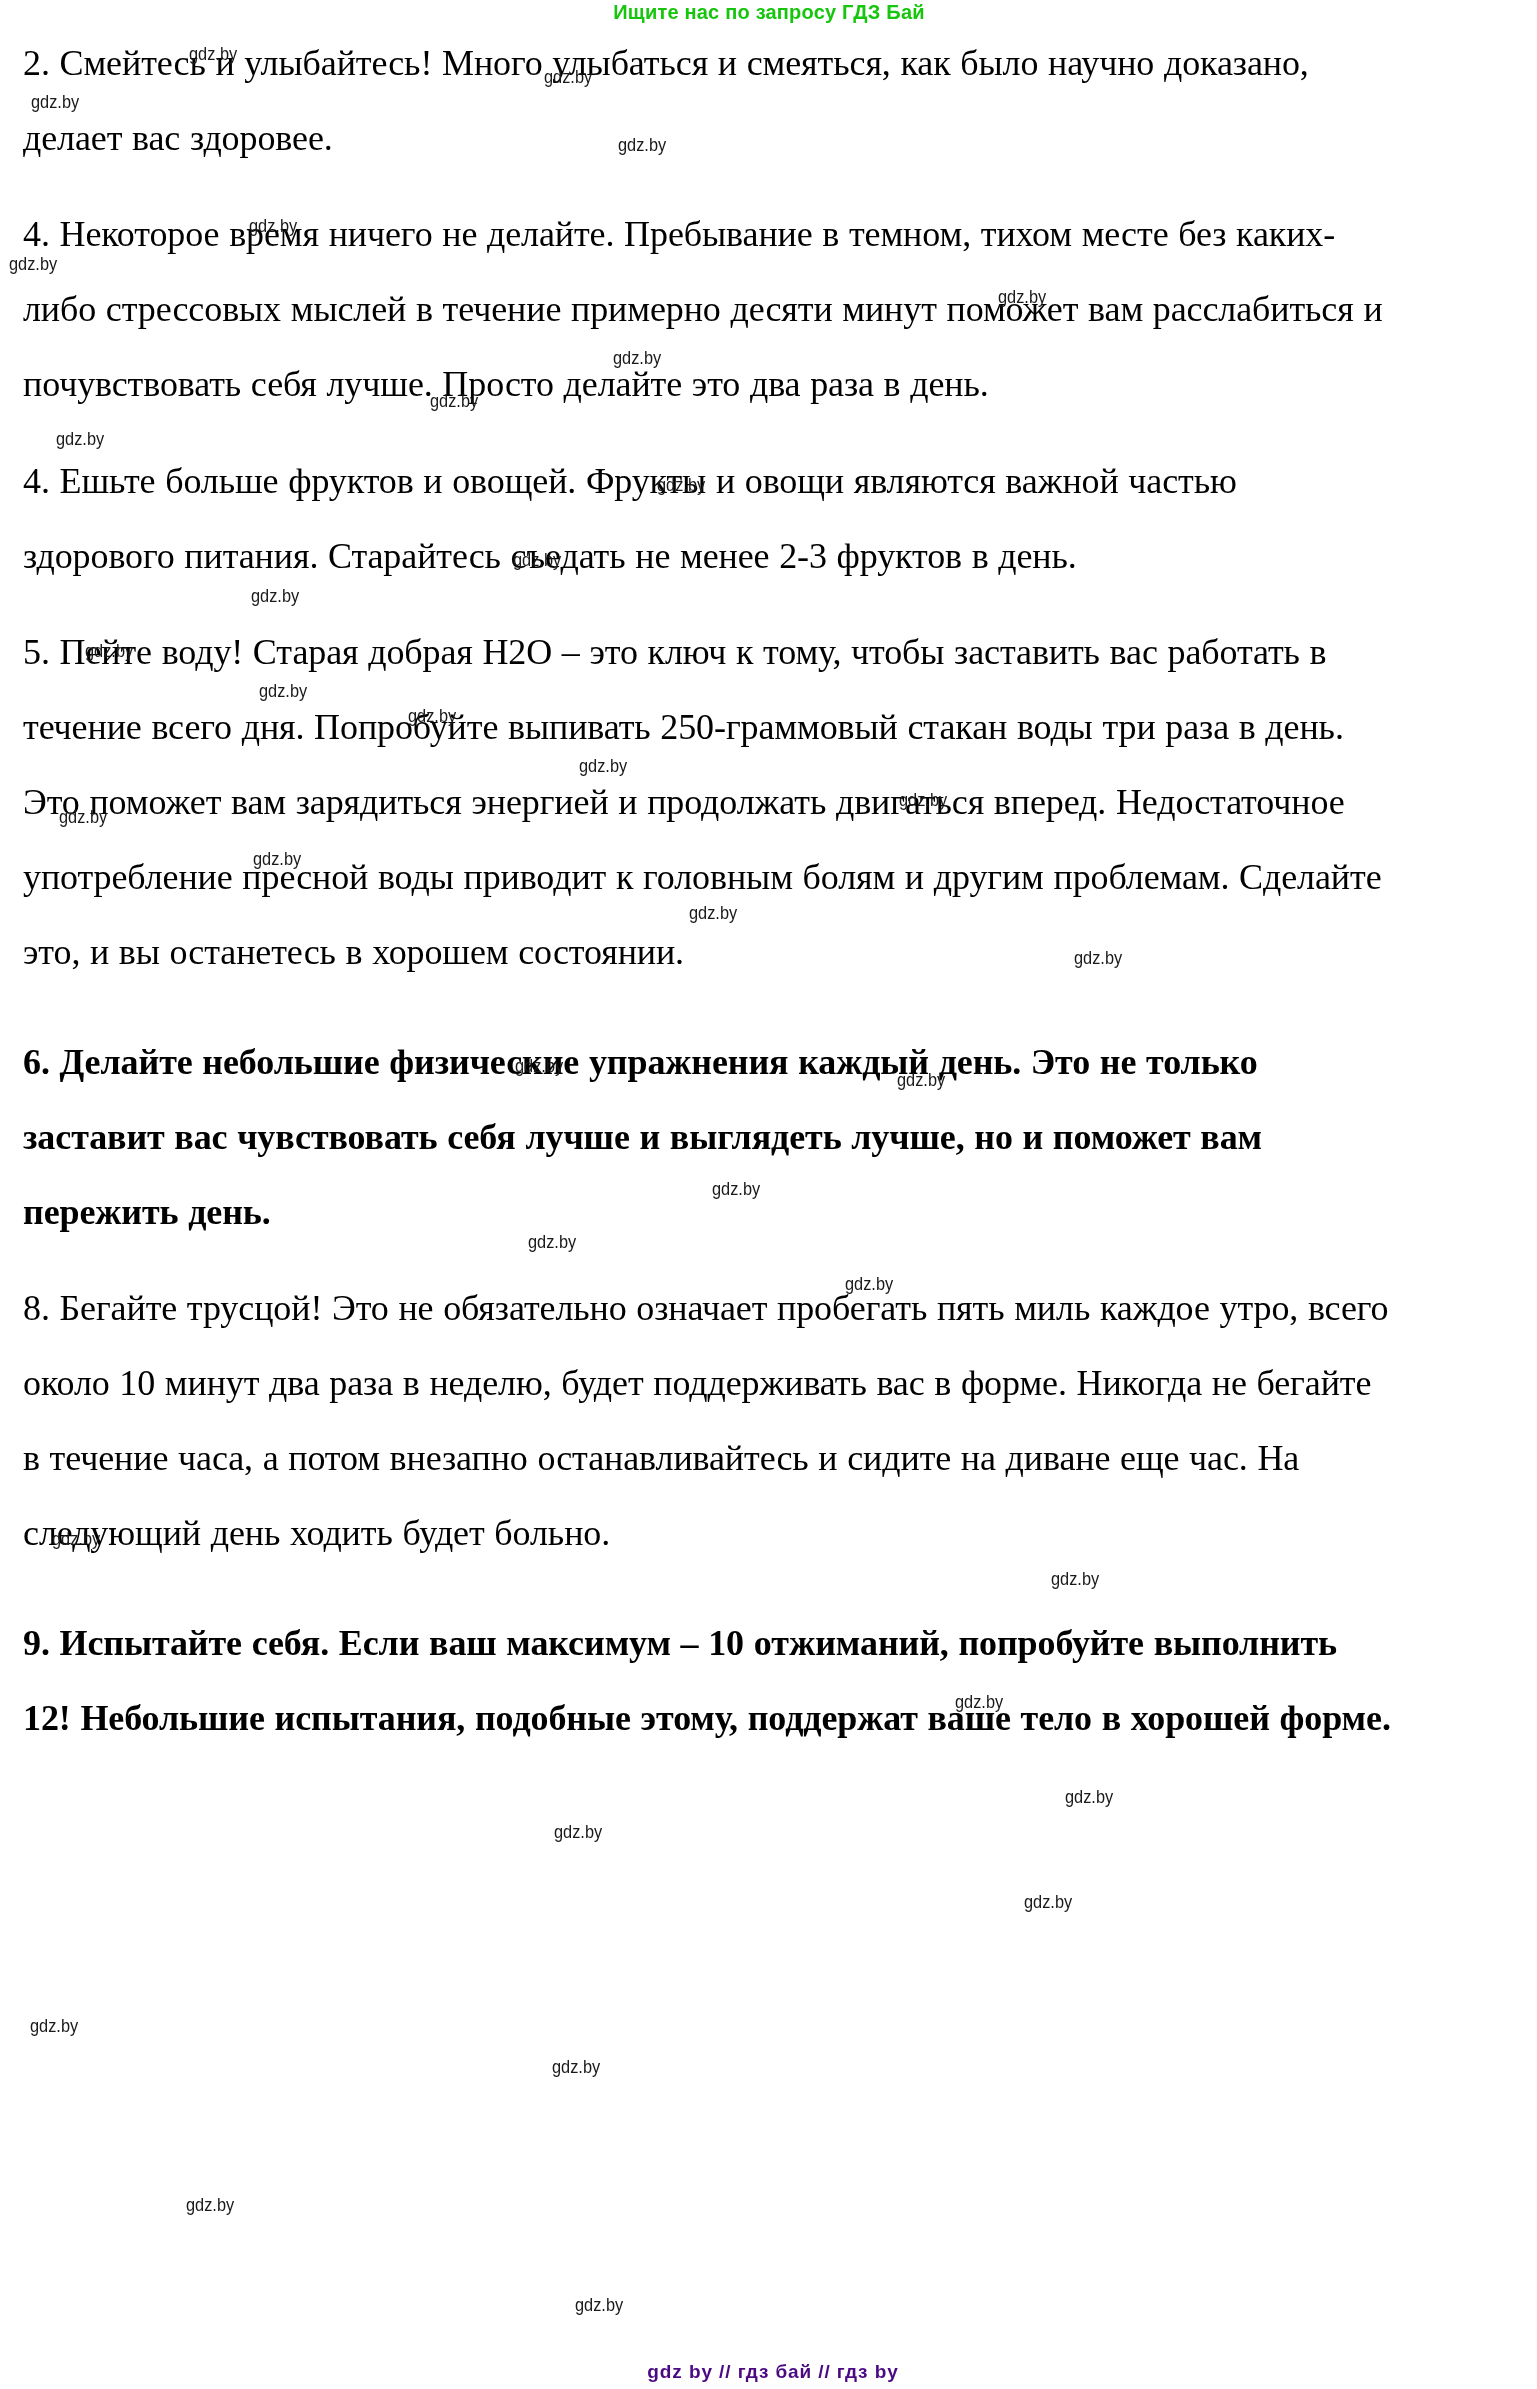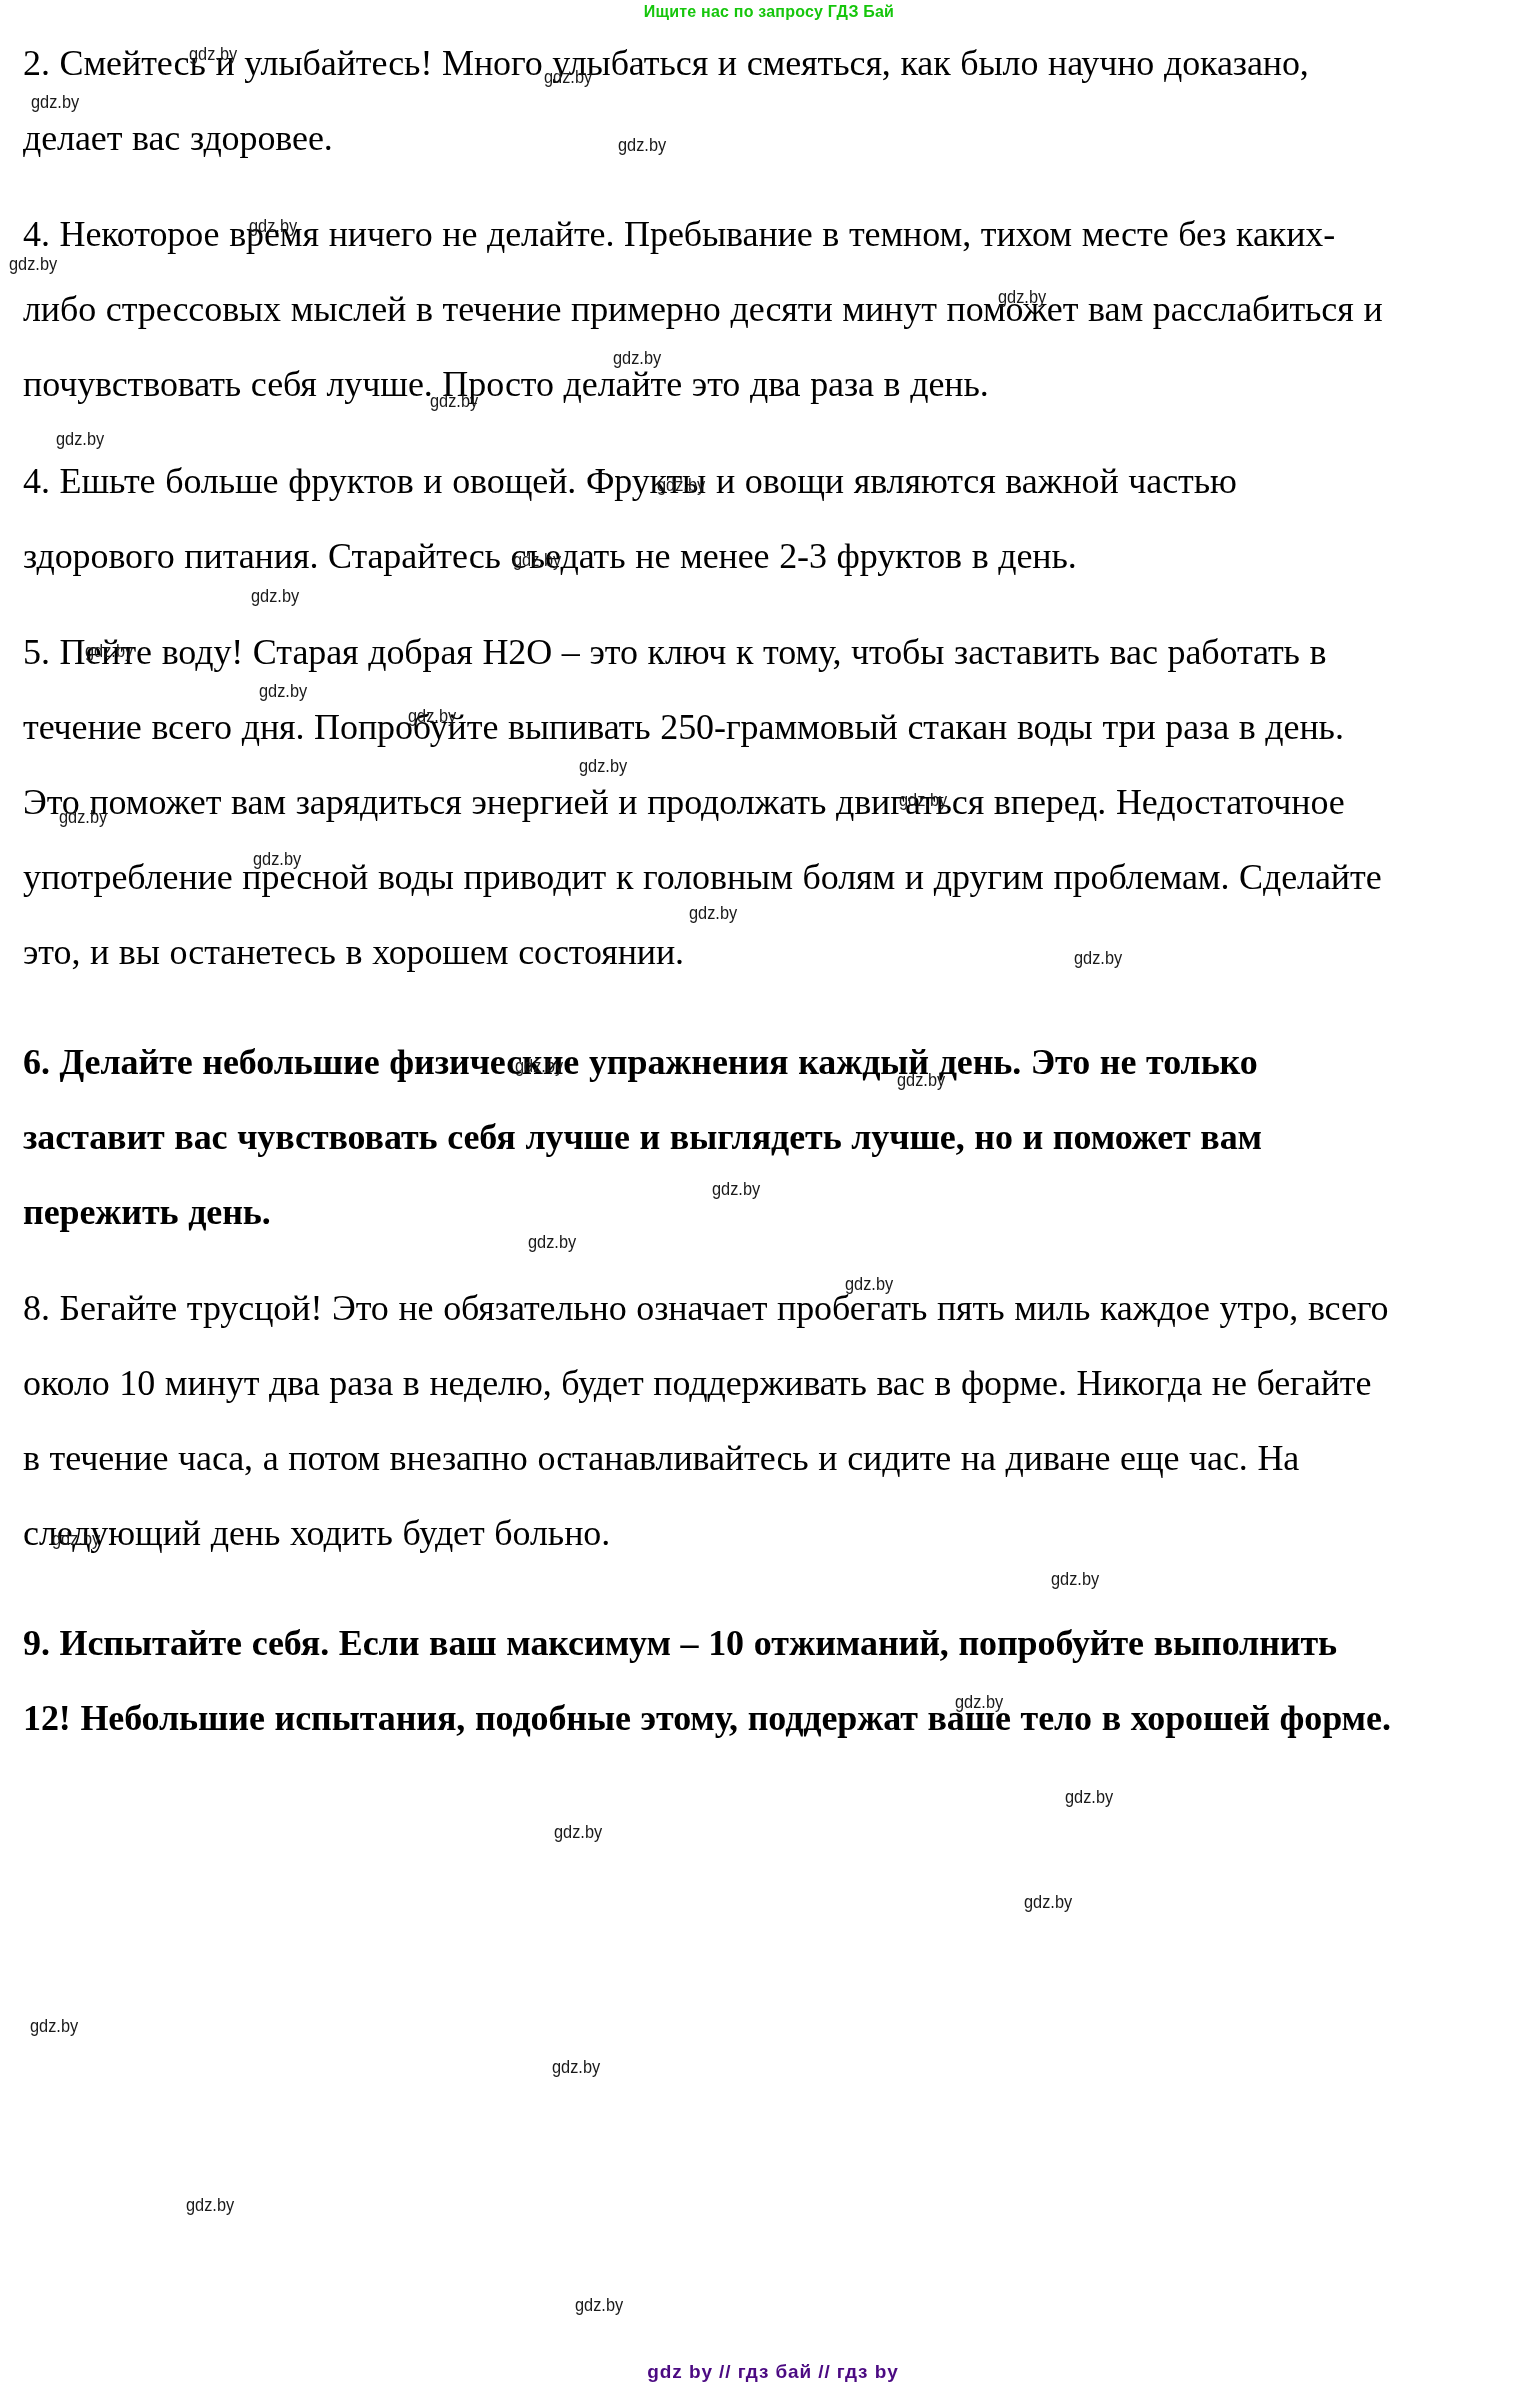--- a/index.html
+++ b/index.html
@@ -19,21 +19,21 @@
 
   
   .promo-header {
     position: absolute;
     top: 0px;
     left: 0;
     width: 100%;
     text-align: center;
     color: #16c60c;
     font-family: "Liberation Sans", "DejaVu Sans", sans-serif;
-    font-size: 16px;
+    font-size: 20px;
     font-weight: 700;
     letter-spacing: 0.2px;
     line-height: 24.4px;
     white-space: nowrap;
   }
 
   
   .doc {
     position: absolute;
     top: 26px;

